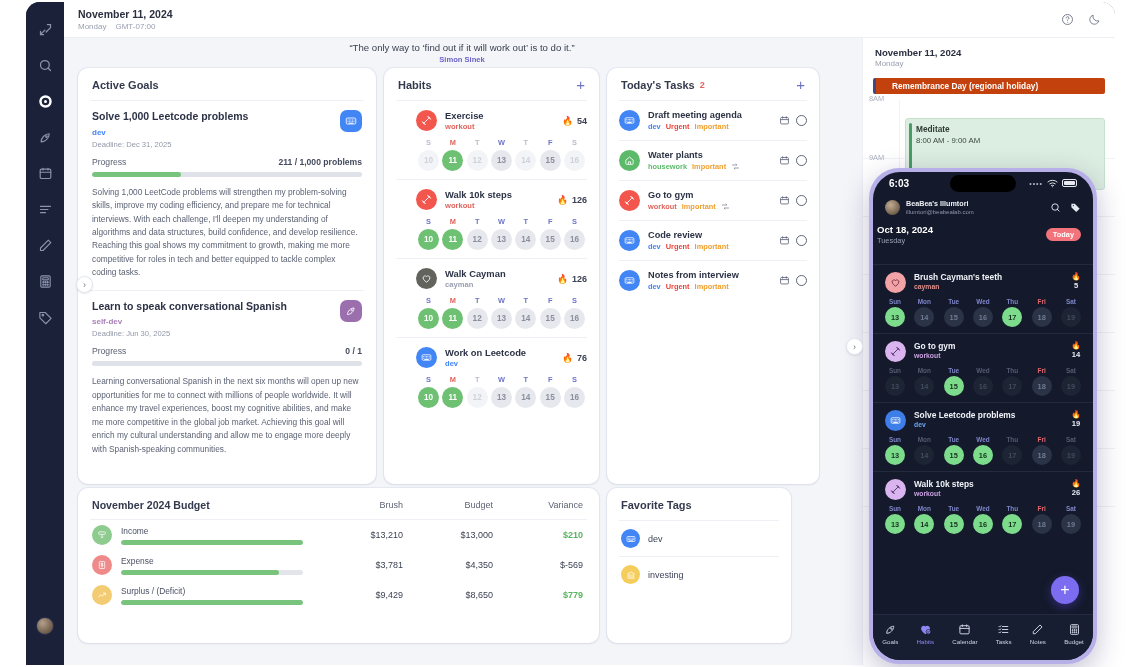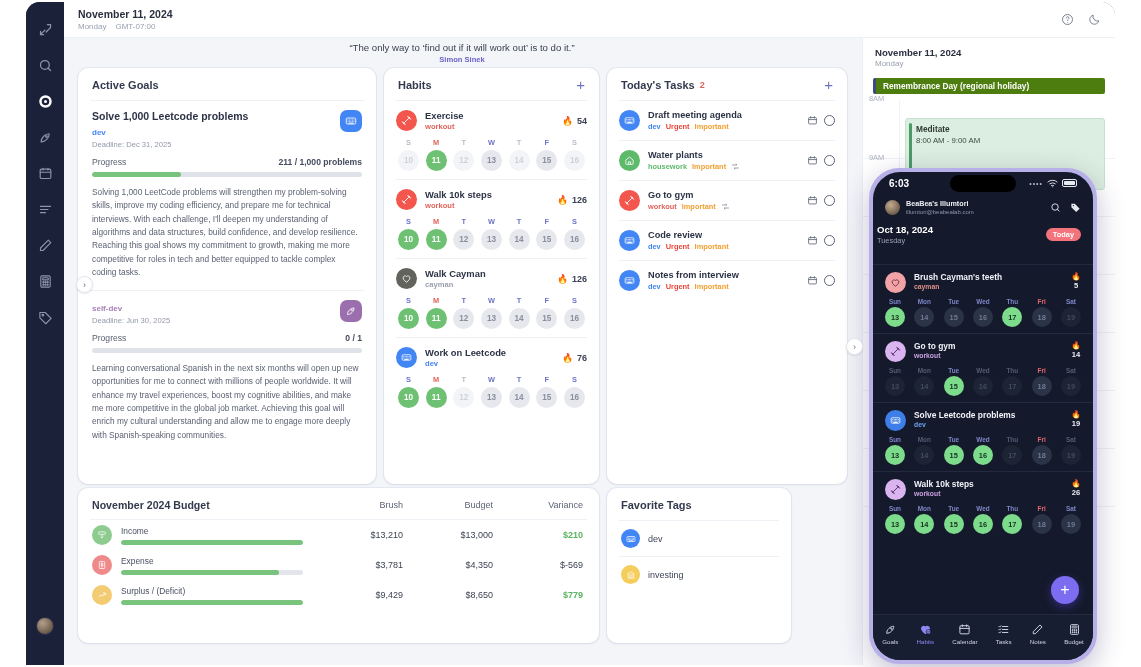--- a/index.html
+++ b/index.html
@@ -70,21 +70,21 @@
     position:absolute; left:8px; top:66px; width:790px; height:416px;
     display:flex; gap:8px; padding:0 6px;
   }
   .card {
     background:#ffffff; border-radius:10px;
     box-shadow:0 1px 3px rgba(30,40,70,.07), 0 0 0 1px rgba(225,230,240,.75);
     overflow:hidden;
   }
   .card.goals { width:298px; }
   .card.habits { width:215px; }
-  .card.tasks { width:240px; }
+  .card.tasks { width:212px; }
   .card-head {
     display:flex; align-items:center; padding:11px 14px 9px 14px;
   }
   .card-title { font-size:11px; font-weight:bold; color:#333a4d;}
   .card-count { font-size:9px; color:#e0645c; margin-left:5px; font-weight:bold;}
   .plus {
     margin-left:auto; color:#6b74c4; font-size:15px; line-height:10px; cursor:pointer;
     font-weight:300;
   }
   .hr { height:1px; background:#eef0f5; margin:0 12px; }
@@ -100,21 +100,21 @@
   .goal-badge svg{width:12px;height:12px;display:block;}
   .goal-tag { font-size:8px; margin-top:4px; font-weight:600;}
   .goal-dl { font-size:7.6px; color:#9298a8; margin-top:3px;}
   .goal-prow { display:flex; margin-top:8px; font-size:8.6px; color:#5b6173;}
   .goal-prow .pv { margin-left:auto; font-weight:bold; color:#454b5e;}
   .bar { height:5px; border-radius:3px; background:#dfe2e8; margin-top:5px; overflow:hidden;}
   .bar > i { display:block; height:100%; background:#79c47d; border-radius:3px;}
   .goal-desc { font-size:8.3px; color:#5c6274; line-height:1.62; margin-top:9px;}
 
   
-  .habit { padding:9px 12px 8px 12px; }
+  .habit { padding:9px 12px 8px 12px;margin-left:20px; }
   .h-top { display:flex; align-items:center; gap:8px;}
   .h-ico { width:21px; height:21px; border-radius:50%; display:flex;align-items:center;justify-content:center;color:#fff; flex:none;}
   .h-ico svg{width:11px;height:11px;display:block;}
   .h-name { font-size:9.4px; font-weight:bold; color:#2d3346;}
   .h-tag { font-size:7.6px; margin-top:1px; font-weight:600;}
   .h-streak { margin-left:auto; display:flex; align-items:center; gap:3px; font-size:9px; color:#3c4253; font-weight:bold;}
   .h-streak .fire { font-size:9px; }
   .h-week { display:flex; justify-content:space-between; margin-top:7px; padding:0 2px;}
   .h-day { width:21px; text-align:center;}
   .h-dow { font-size:7.4px; font-weight:bold; color:#6d74c7; }
@@ -176,22 +176,22 @@
   }
   
   .agenda {
     position:absolute; left:798px; top:36px; width:253px; height:627px;
     background:#ffffff; border-left:1px solid #eceff4;
   }
   .ag-head { padding:9px 12px 4px 12px;}
   .ag-date { font-size:9.6px; font-weight:bold; color:#2b3040;}
   .ag-day { font-size:8px; color:#9aa0b0; margin-top:1px;}
   .ag-holiday {
-    margin:6px 10px 0 10px; background:#4d7c0f; color:#fff;
-    font-size:8.3px; font-weight:bold; padding:3px 7px; border-radius:2px;
+    margin:6px 10px 0 10px; background:#c2410c; color:#fff;
+    font-size:8.3px; font-weight:bold; padding:3px 16px; border-radius:2px;
     border-left:3px solid #3f4884;
   }
   .ag-grid { position:absolute; left:0; top:62px; right:0; bottom:0; }
   .ag-hour { position:relative; height:58px; border-top:1px solid #f0f2f6; }
   .ag-hour:first-child{border-top:none;}
   .ag-hl { position:absolute; left:6px; top:-6px; font-size:7.4px; color:#a9aebd;}
   .ag-sep { position:absolute; left:36px; top:0; bottom:0; width:1px; background:#f0f2f6;}
   .ag-event {
     position:absolute; left:42px; right:10px; top:18px; height:72px;
     background:#dceee1; border:1px solid #c6e2ce; border-radius:3px;
@@ -390,20 +390,21 @@
               </div>
               <div class="bar">
                 <i style="width:33%"></i>
               </div>
               <div class="goal-desc">Solving 1,000 LeetCode problems will strengthen my problem-solving skills, improve my coding efficiency, and prepare me for technical interviews. With each challenge, I'll deepen my understanding of algorithms and data structures, build confidence, and develop resilience. Reaching this goal shows my commitment to growth, making me more competitive for roles in tech and better equipped to tackle complex coding tasks.</div>
             </div>
             <div class="hr"></div>
             <div class="goal">
               <div class="goal-top">
                 <div style="flex:1;padding-right:8px">
+                  <div class="goal-name">Learn to speak conversational Spanish</div>
                   <div class="goal-tag" style="color:#a87fb8">self-dev</div>
                   <div class="goal-dl">Deadline: Jun 30, 2025</div>
                 </div>
                 <div class="goal-badge" style="background:#9b6fae">
                   <svg viewBox="0 0 24 24" fill="none" stroke="currentColor" stroke-width="1.8" stroke-linejoin="round">
                     <path d="M5 19c0-3 1-6 4-9s6-4 9-4c0 3-1 6-4 9s-6 4-9 4z"></path>
                     <circle cx="13.6" cy="10.4" r="1.3"></circle>
                   </svg>
                 </div>
               </div>

